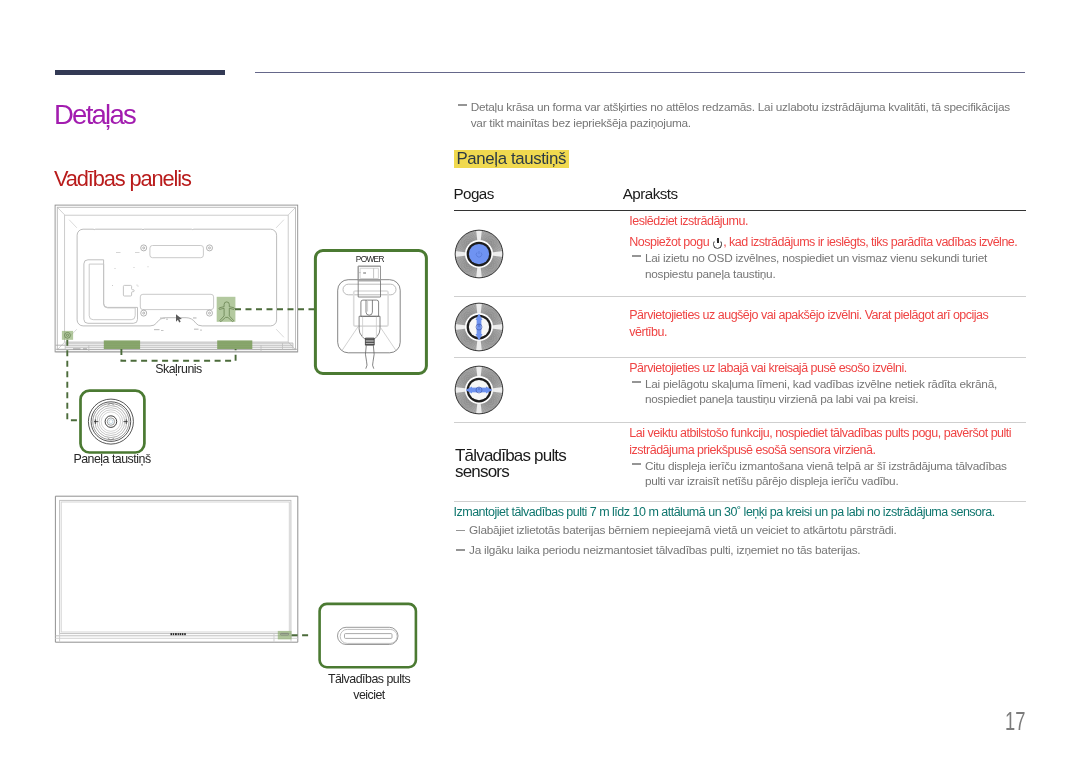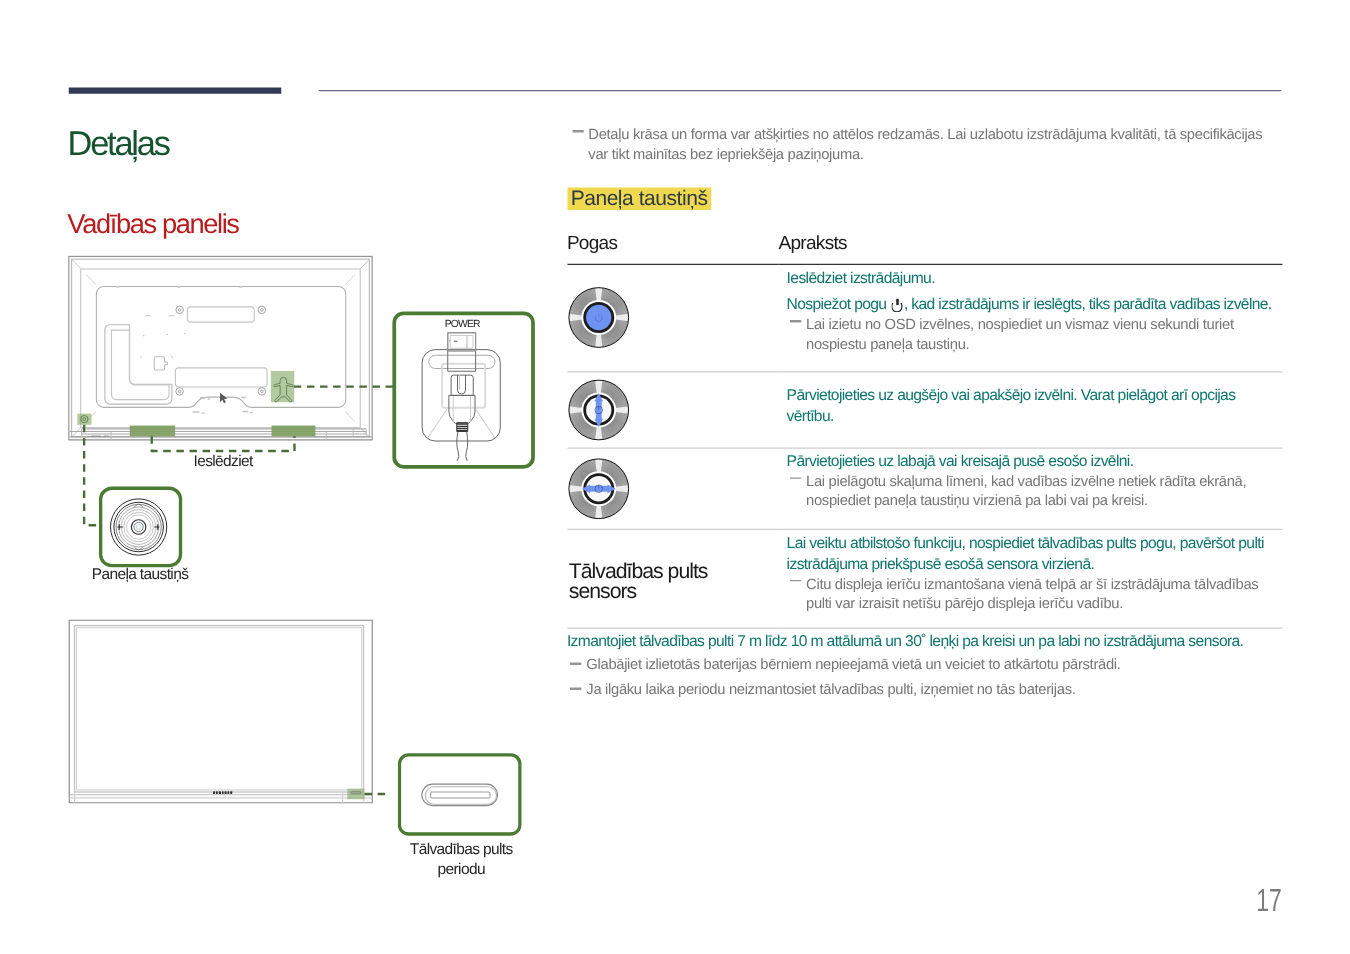--- a/index.html
+++ b/index.html
@@ -5,40 +5,40 @@
   html,body{margin:0;padding:0;}
   body{width:1080px;height:763px;background:#ffffff;font-family:"Liberation Sans",sans-serif;
        -webkit-font-smoothing:antialiased;overflow:hidden;position:relative;}
   .page{position:absolute;inset:0;}
 
   
   .hdr-bar{position:absolute;left:55.2px;top:69.7px;width:170.3px;height:5.2px;background:#333a55;}
   .hdr-line{position:absolute;left:254.5px;top:71.9px;width:770.5px;height:1.2px;background:#65678a;}
 
   
-  .chapter-title{position:absolute;left:54px;top:98.8px;font-size:27.5px;color:#14532d;
+  .chapter-title{position:absolute;left:54px;top:98.8px;font-size:27.5px;color:#a21caf;
        letter-spacing:-1.75px;line-height:32px;font-weight:400;}
   .section-title{position:absolute;left:53.9px;top:166.2px;font-size:21.8px;color:#b91c1c;
        letter-spacing:-1.1px;line-height:26px;font-weight:400;}
 
   
   .rcol{position:absolute;left:453.5px;top:100px;width:571px;}
   .note{position:relative;padding-left:15.6px;max-width:554px;color:#767676;font-size:11.8px;
         letter-spacing:-0.25px;line-height:15.6px;}
   .note .dash{position:absolute;left:2.3px;top:4.2px;width:9.2px;height:1.6px;background:#959595;}
   .hl-title{display:inline-block;background:#f0d94f;color:#2c3a44;font-size:16.8px;
       letter-spacing:-0.35px;line-height:18.1px;padding:0px 3px 0px 3px;}
 
   table.btn-table{border-collapse:collapse;width:572px;table-layout:fixed;}
   table.btn-table th{text-align:left;font-size:15.2px;letter-spacing:-0.55px;font-weight:400;
       color:#1a1a1a;padding:0 0 8px 0;border-bottom:1.4px solid #333;}
   table.btn-table td{vertical-align:top;border-bottom:1px solid #cfcfcf;padding:1.5px 0 2px 0;}
   table.btn-table td[data-name="cell-button"]{vertical-align:middle;padding-left:1.5px;}
   table.btn-table td[data-name="cell-description"]{padding-left:6.5px;}
-  .cell-desc{font-size:12.5px;letter-spacing:-0.5px;color:#0f766e;line-height:17px;max-width:392px;}
+  .cell-desc{font-size:12.5px;letter-spacing:-0.5px;color:#ef4444;line-height:17px;max-width:392px;}
   .cell-label{font-size:17px;letter-spacing:-0.8px;color:#1a1a1a;line-height:16px;}
   .btn-icon{width:50px;height:50px;line-height:0;margin-left:-1px;}
   .btn-icon svg{display:block;}
   .note-in{max-width:380px;}
   [data-name="top-note"]{padding-left:17.2px;}
   [data-name="top-note"] .dash{left:4.1px;}
   .note-foot{max-width:560px;line-height:19.7px;}
   .note-foot .dash{top:8.3px;}
   .pwr-glyph{display:inline-block;width:9px;height:9px;position:relative;top:1px;margin:0 1px;}
   .pwr-glyph::before{content:"";position:absolute;left:0;top:1.2px;width:7.2px;height:7.2px;
@@ -1056,18 +1056,18 @@
       <path d="M55.3 99.2 q-1.8 10 0.2 16 q1.4 4.2 -0.7 7.5"></path>
       <path d="M62.3 99.2 q1.8 10 -0.2 16 q-1.4 4.2 0.7 7.5"></path>
 
       <g stroke="#bfbfbf" stroke-width="0.7">
         <line x1="46.8" y1="81" x2="31" y2="104.5"></line>
         <line x1="69.2" y1="81" x2="85" y2="104.5"></line>
       </g>
     </g>
   </svg>
 
-  <div class="cap" data-name="caption-speaker" style="left:123px;top:362.2px;width:111px"><span>Ieslēdziet</span></div>
+  <div class="cap" data-name="caption-speaker" style="left:123px;top:362.2px;width:111px"><span>Skaļrunis</span></div>
   <div class="cap" data-name="caption-panel-key" style="left:45px;top:452.4px;width:134px"><span>Paneļa taustiņš</span></div>
-  <div class="cap" data-name="caption-remote-sensor" style="left:306.5px;top:672.2px;width:125px"><span>Tālvadības pults</span><br><span>periodu</span></div>
+  <div class="cap" data-name="caption-remote-sensor" style="left:306.5px;top:672.2px;width:125px"><span>Tālvadības pults</span><br><span>veiciet</span></div>
 
   <div class="pagenum" data-name="page-number">17</div>
 </div>
 
 </body></html>

